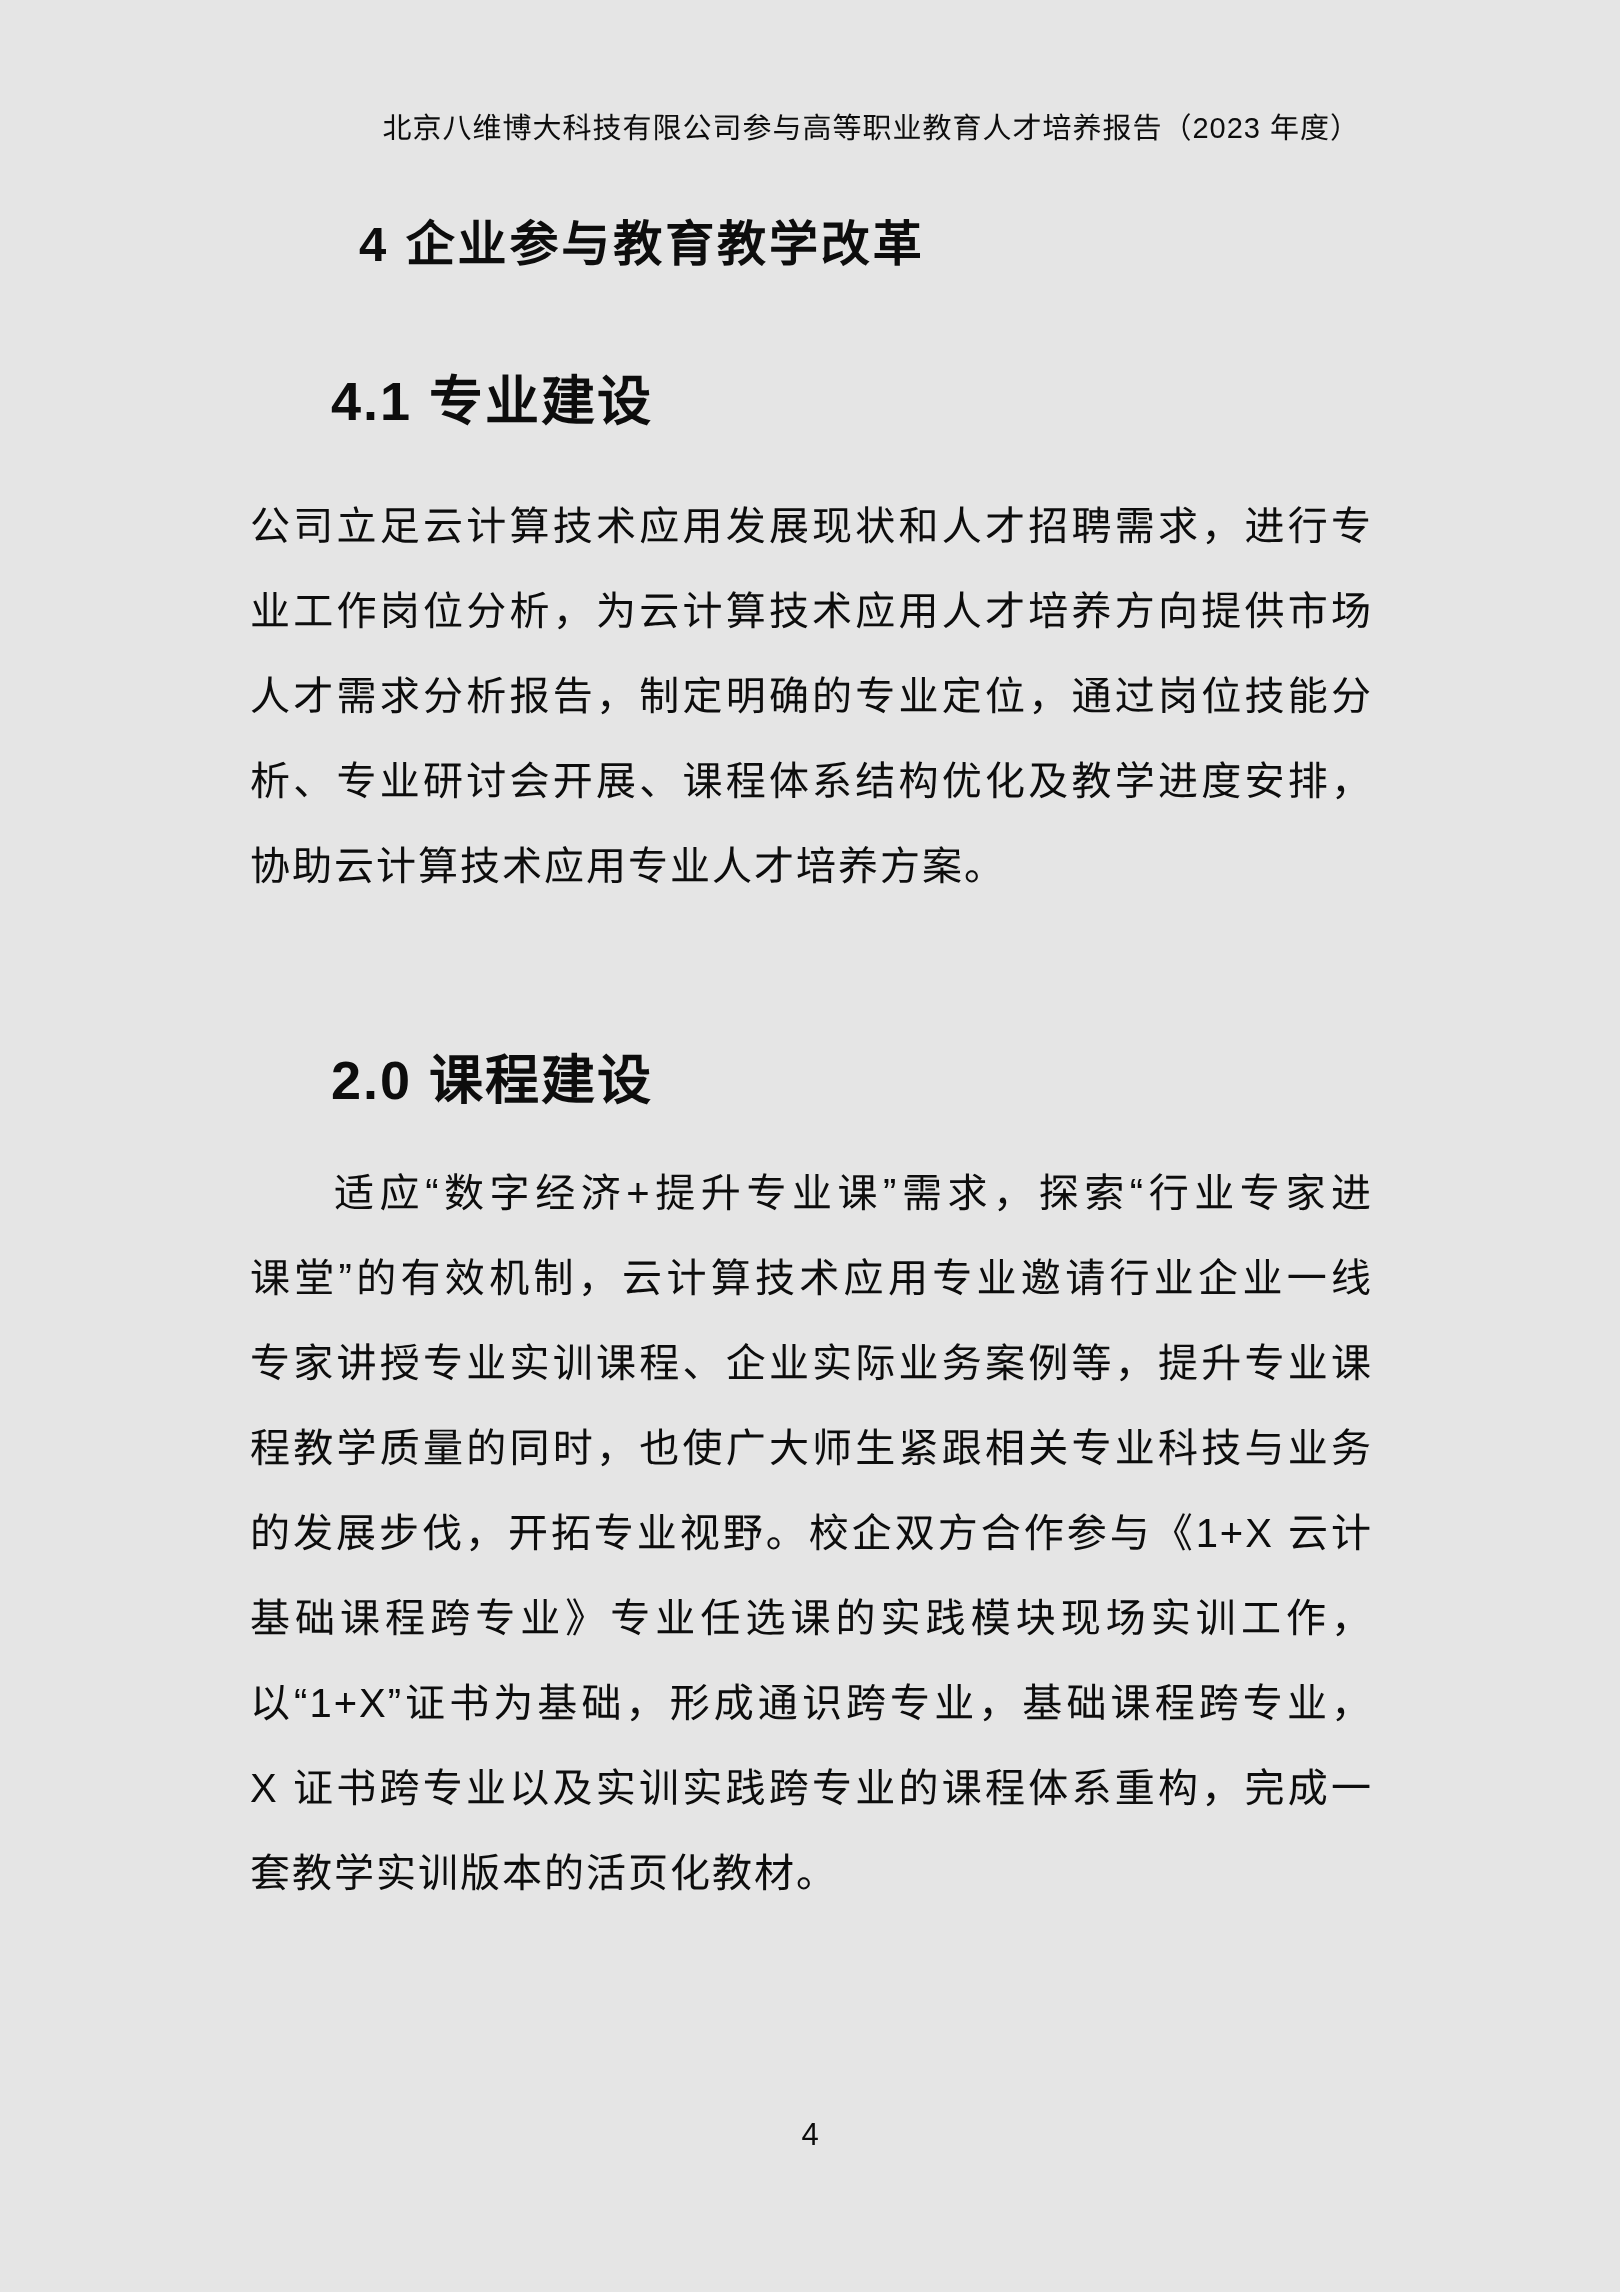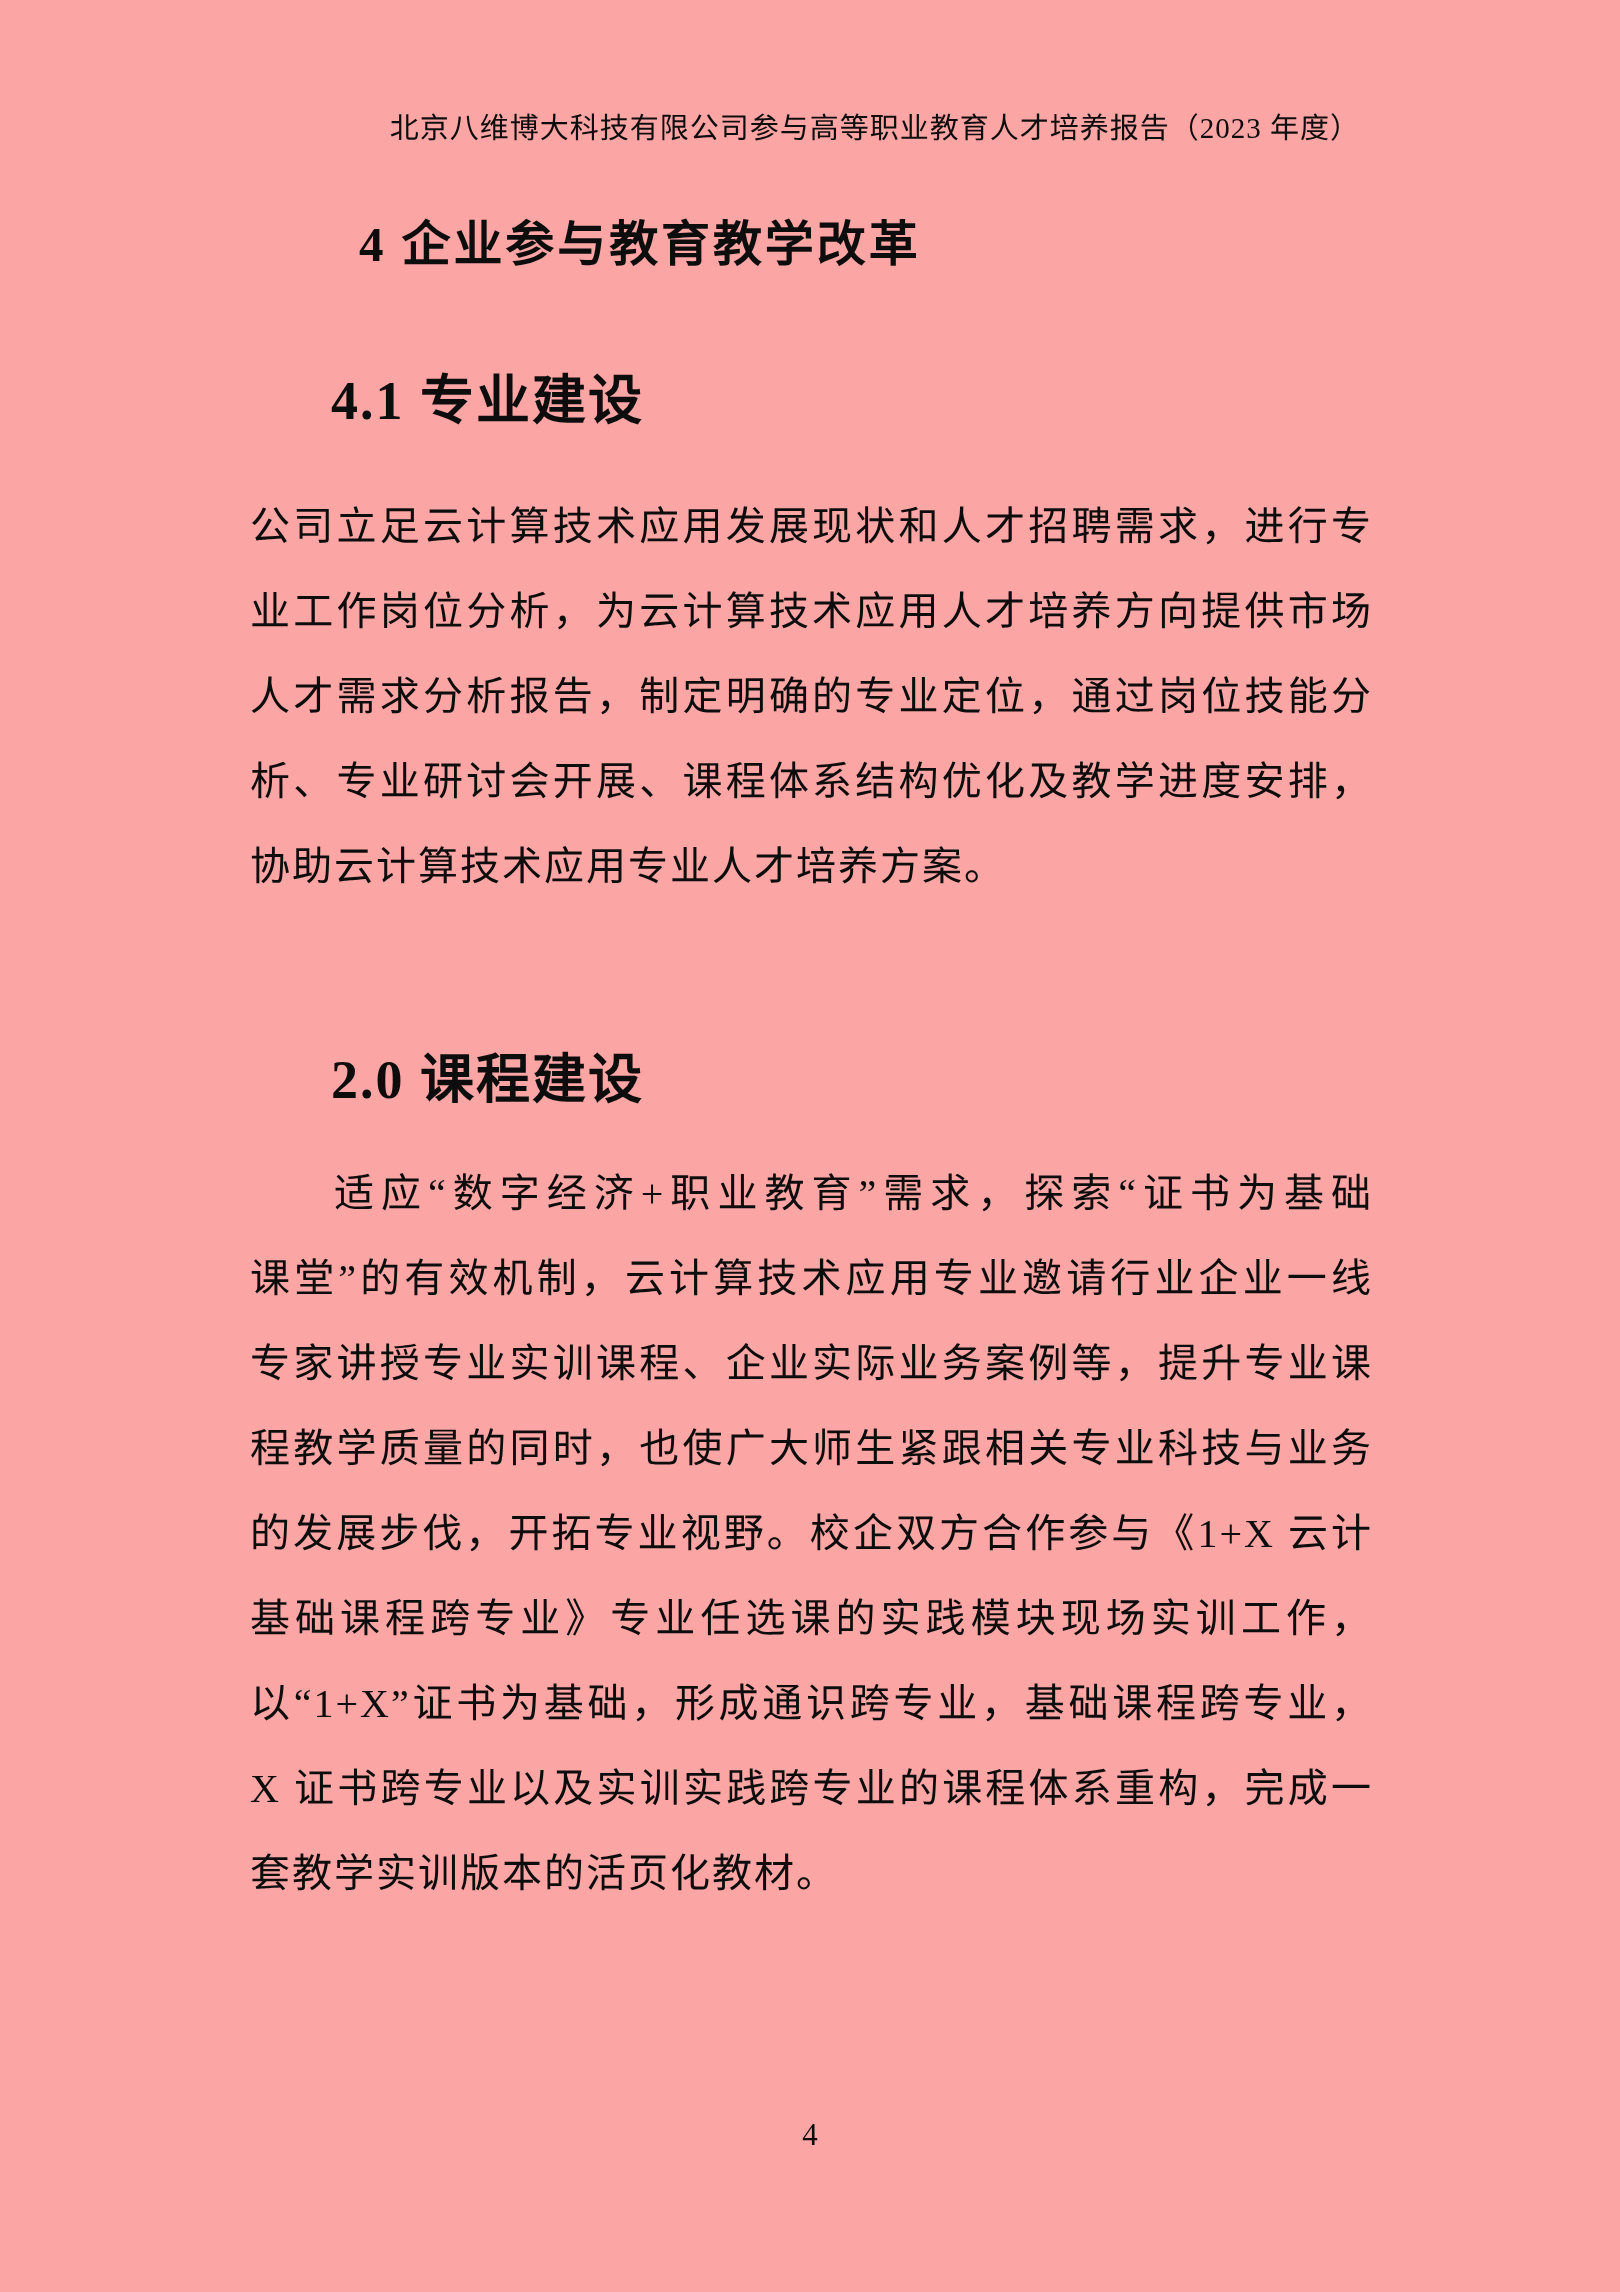--- a/index.html
+++ b/index.html
@@ -4,23 +4,23 @@
 <style>
   html, body {
     margin: 0;
     padding: 0;
     background: #ffffff;
   }
   .page {
     position: relative;
     width: 1620px;
     height: 2293px;
-    background: #fca5a5;
+    background: #e5e5e5;
     color: #0d0d0d;
-    font-family: Liberation Serif, serif;
+    font-family: Liberation Sans, sans-serif;
     overflow: hidden;
   }
   .running-header {
     position: absolute;
     top: 110px;
     left: 250px;
     width: 1110px;
     text-align: right;
     font-size: 29px;
     line-height: 37px;
@@ -91,21 +91,21 @@
       <div class="line">公司立足云计算技术应用发展现状和人才招聘需求，进行专</div>
       <div class="line">业工作岗位分析，为云计算技术应用人才培养方向提供市场</div>
       <div class="line">人才需求分析报告，制定明确的专业定位，通过岗位技能分</div>
       <div class="line">析、专业研讨会开展、课程体系结构优化及教学进度安排，</div>
       <div class="line last">协助云计算技术应用专业人才培养方案。</div>
     </div>
 
   <div class="sec-heading h42">2.0 课程建设</div>
 
   <div class="para p42">
-      <div class="line first">适应“数字经济+职业教育”需求，探索“证书为基础</div>
+      <div class="line first">适应“数字经济+提升专业课”需求，探索“行业专家进</div>
       <div class="line">课堂”的有效机制，云计算技术应用专业邀请行业企业一线</div>
       <div class="line">专家讲授专业实训课程、企业实际业务案例等，提升专业课</div>
       <div class="line">程教学质量的同时，也使广大师生紧跟相关专业科技与业务</div>
       <div class="line">的发展步伐，开拓专业视野。校企双方合作参与《1+X 云计</div>
       <div class="line">基础课程跨专业》专业任选课的实践模块现场实训工作，</div>
       <div class="line">以“1+X”证书为基础，形成通识跨专业，基础课程跨专业，</div>
       <div class="line">X 证书跨专业以及实训实践跨专业的课程体系重构，完成一</div>
       <div class="line last">套教学实训版本的活页化教材。</div>
     </div>
 

